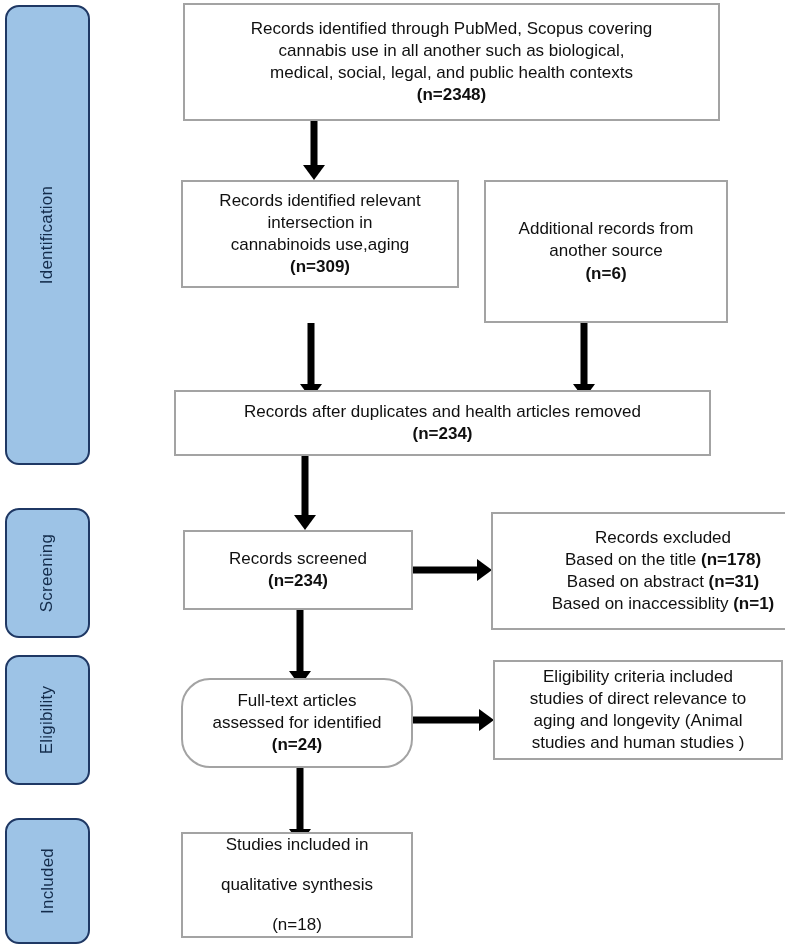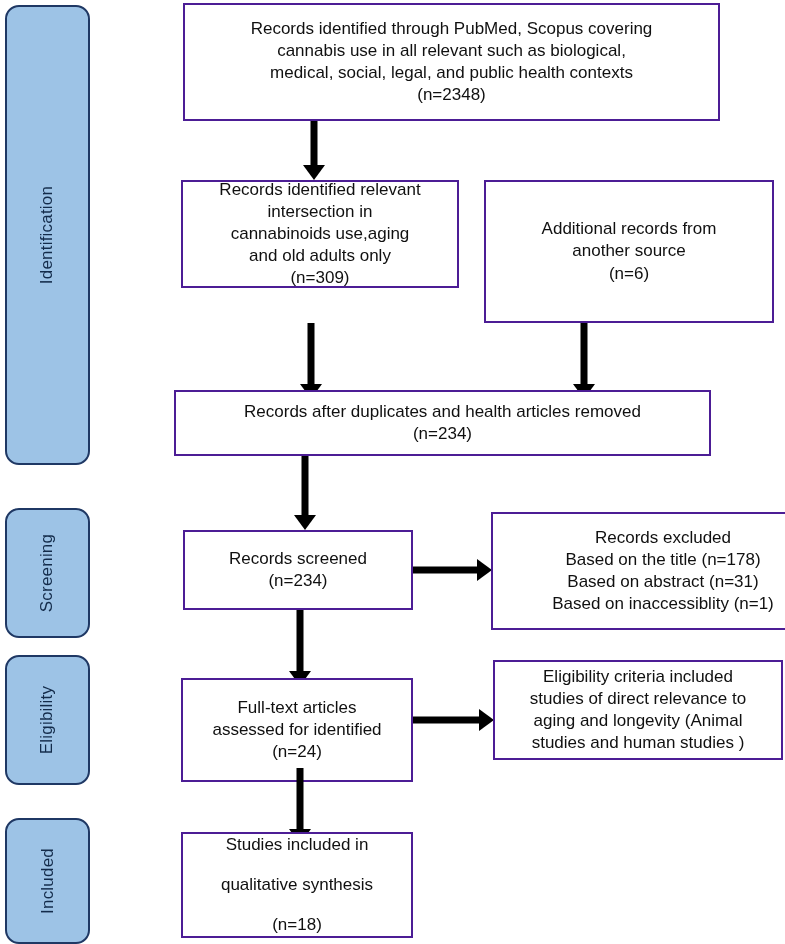--- a/index.html
+++ b/index.html
@@ -34,34 +34,34 @@
     white-space: nowrap;
     font-size: 17px;
     color: #132B4A;
     letter-spacing: 0.2px;
   }
 
   
   .flow-box {
     position: absolute;
     background: #ffffff;
-    border: 2px solid #4c1d95;
+    border: 2px solid #a3a3a3;
     box-sizing: border-box;
     display: flex;
     flex-direction: column;
     align-items: center;
     justify-content: center;
     text-align: center;
     color: #101010;
     font-size: 17px;
     line-height: 1.30;
-    padding: 16px 8px;
+    padding: 0 8px;
   }
   .flow-box .ln { display: block; width: 100%; }
-  .flow-box .b  { font-weight: normal; }
+  .flow-box .b  { font-weight: bold; }
 
   
   .arrow-v {
     position: absolute;
     width: 0;
     height: 0;
   }
   .arrow-v .shaft {
     position: absolute;
     left: 50%;
@@ -119,39 +119,38 @@
   <div class="stage-bar" style="left:5px; top:655px; width:85px; height:130px;">
     <span class="stage-label">Eligibility</span>
   </div>
 
   <div class="stage-bar" style="left:5px; top:818px; width:85px; height:126px;">
     <span class="stage-label">Included</span>
   </div>
 
   <div class="flow-box" style="left:183px; top:3px; width:537px; height:118px;">
     <span class="ln">Records identified through PubMed, Scopus covering</span>
-    <span class="ln">cannabis use in all relevant such as biological,</span>
+    <span class="ln">cannabis use in all another such as biological,</span>
     <span class="ln">medical, social, legal, and public health contexts</span>
     <span class="ln b">(n=2348)</span>
   </div>
 
   <div class="arrow-v" style="left:314px; top:121px;">
     <div class="shaft" style="height:45px;"></div>
     <div class="head" style="top:44px;"></div>
   </div>
 
   <div class="flow-box" style="left:181px; top:180px; width:278px; height:108px;">
     <span class="ln">Records identified relevant</span>
     <span class="ln">intersection in</span>
     <span class="ln">cannabinoids use,aging</span>
-    <span class="ln">and old adults only</span>
     <span class="ln b">(n=309)</span>
   </div>
 
-  <div class="flow-box" style="left:484px; top:180px; width:290px; height:143px;">
+  <div class="flow-box" style="left:484px; top:180px; width:244px; height:143px;">
     <span class="ln">Additional records from</span>
     <span class="ln">another source</span>
     <span class="ln b">(n=6)</span>
   </div>
 
   <div class="arrow-v" style="left:311px; top:323px;">
     <div class="shaft" style="height:62px;"></div>
     <div class="head" style="top:61px;"></div>
   </div>
 
@@ -163,21 +162,21 @@
   <div class="flow-box" style="left:174px; top:390px; width:537px; height:66px;">
     <span class="ln">Records after duplicates and health articles removed</span>
     <span class="ln b">(n=234)</span>
   </div>
 
   <div class="arrow-v" style="left:305px; top:456px;">
     <div class="shaft" style="height:60px;"></div>
     <div class="head" style="top:59px;"></div>
   </div>
 
-  <div class="flow-box" style="left:183px; top:530px; width:230px; height:80px;justify-content:space-between;">
+  <div class="flow-box" style="left:183px; top:530px; width:230px; height:80px;">
     <span class="ln">Records screened</span>
     <span class="ln b">(n=234)</span>
   </div>
 
   <div class="arrow-h" style="left:413px; top:570px; width:78px;">
     <div class="shaft" style="width:66px;"></div>
     <div class="head" style="left:64px;"></div>
   </div>
 
   <div class="flow-box" style="left:491px; top:512px; width:344px; height:118px;">
@@ -185,21 +184,21 @@
     <span class="ln"><span>Based on the title </span><span class="b">(n=178)</span></span>
     <span class="ln"><span>Based on abstract </span><span class="b">(n=31)</span></span>
     <span class="ln"><span>Based on inaccessiblity </span><span class="b">(n=1)</span></span>
   </div>
 
   <div class="arrow-v" style="left:300px; top:610px;">
     <div class="shaft" style="height:62px;"></div>
     <div class="head" style="top:61px;"></div>
   </div>
 
-  <div class="flow-box" style="left:181px; top:678px; width:232px; height:104px;">
+  <div class="flow-box" style="left:181px; top:678px; width:232px; height:90px;border-radius:29px;">
     <span class="ln">Full-text articles</span>
     <span class="ln">assessed for identified</span>
     <span class="ln b">(n=24)</span>
   </div>
 
   <div class="arrow-h" style="left:413px; top:720px; width:80px;">
     <div class="shaft" style="width:68px;"></div>
     <div class="head" style="left:66px;"></div>
   </div>
 

